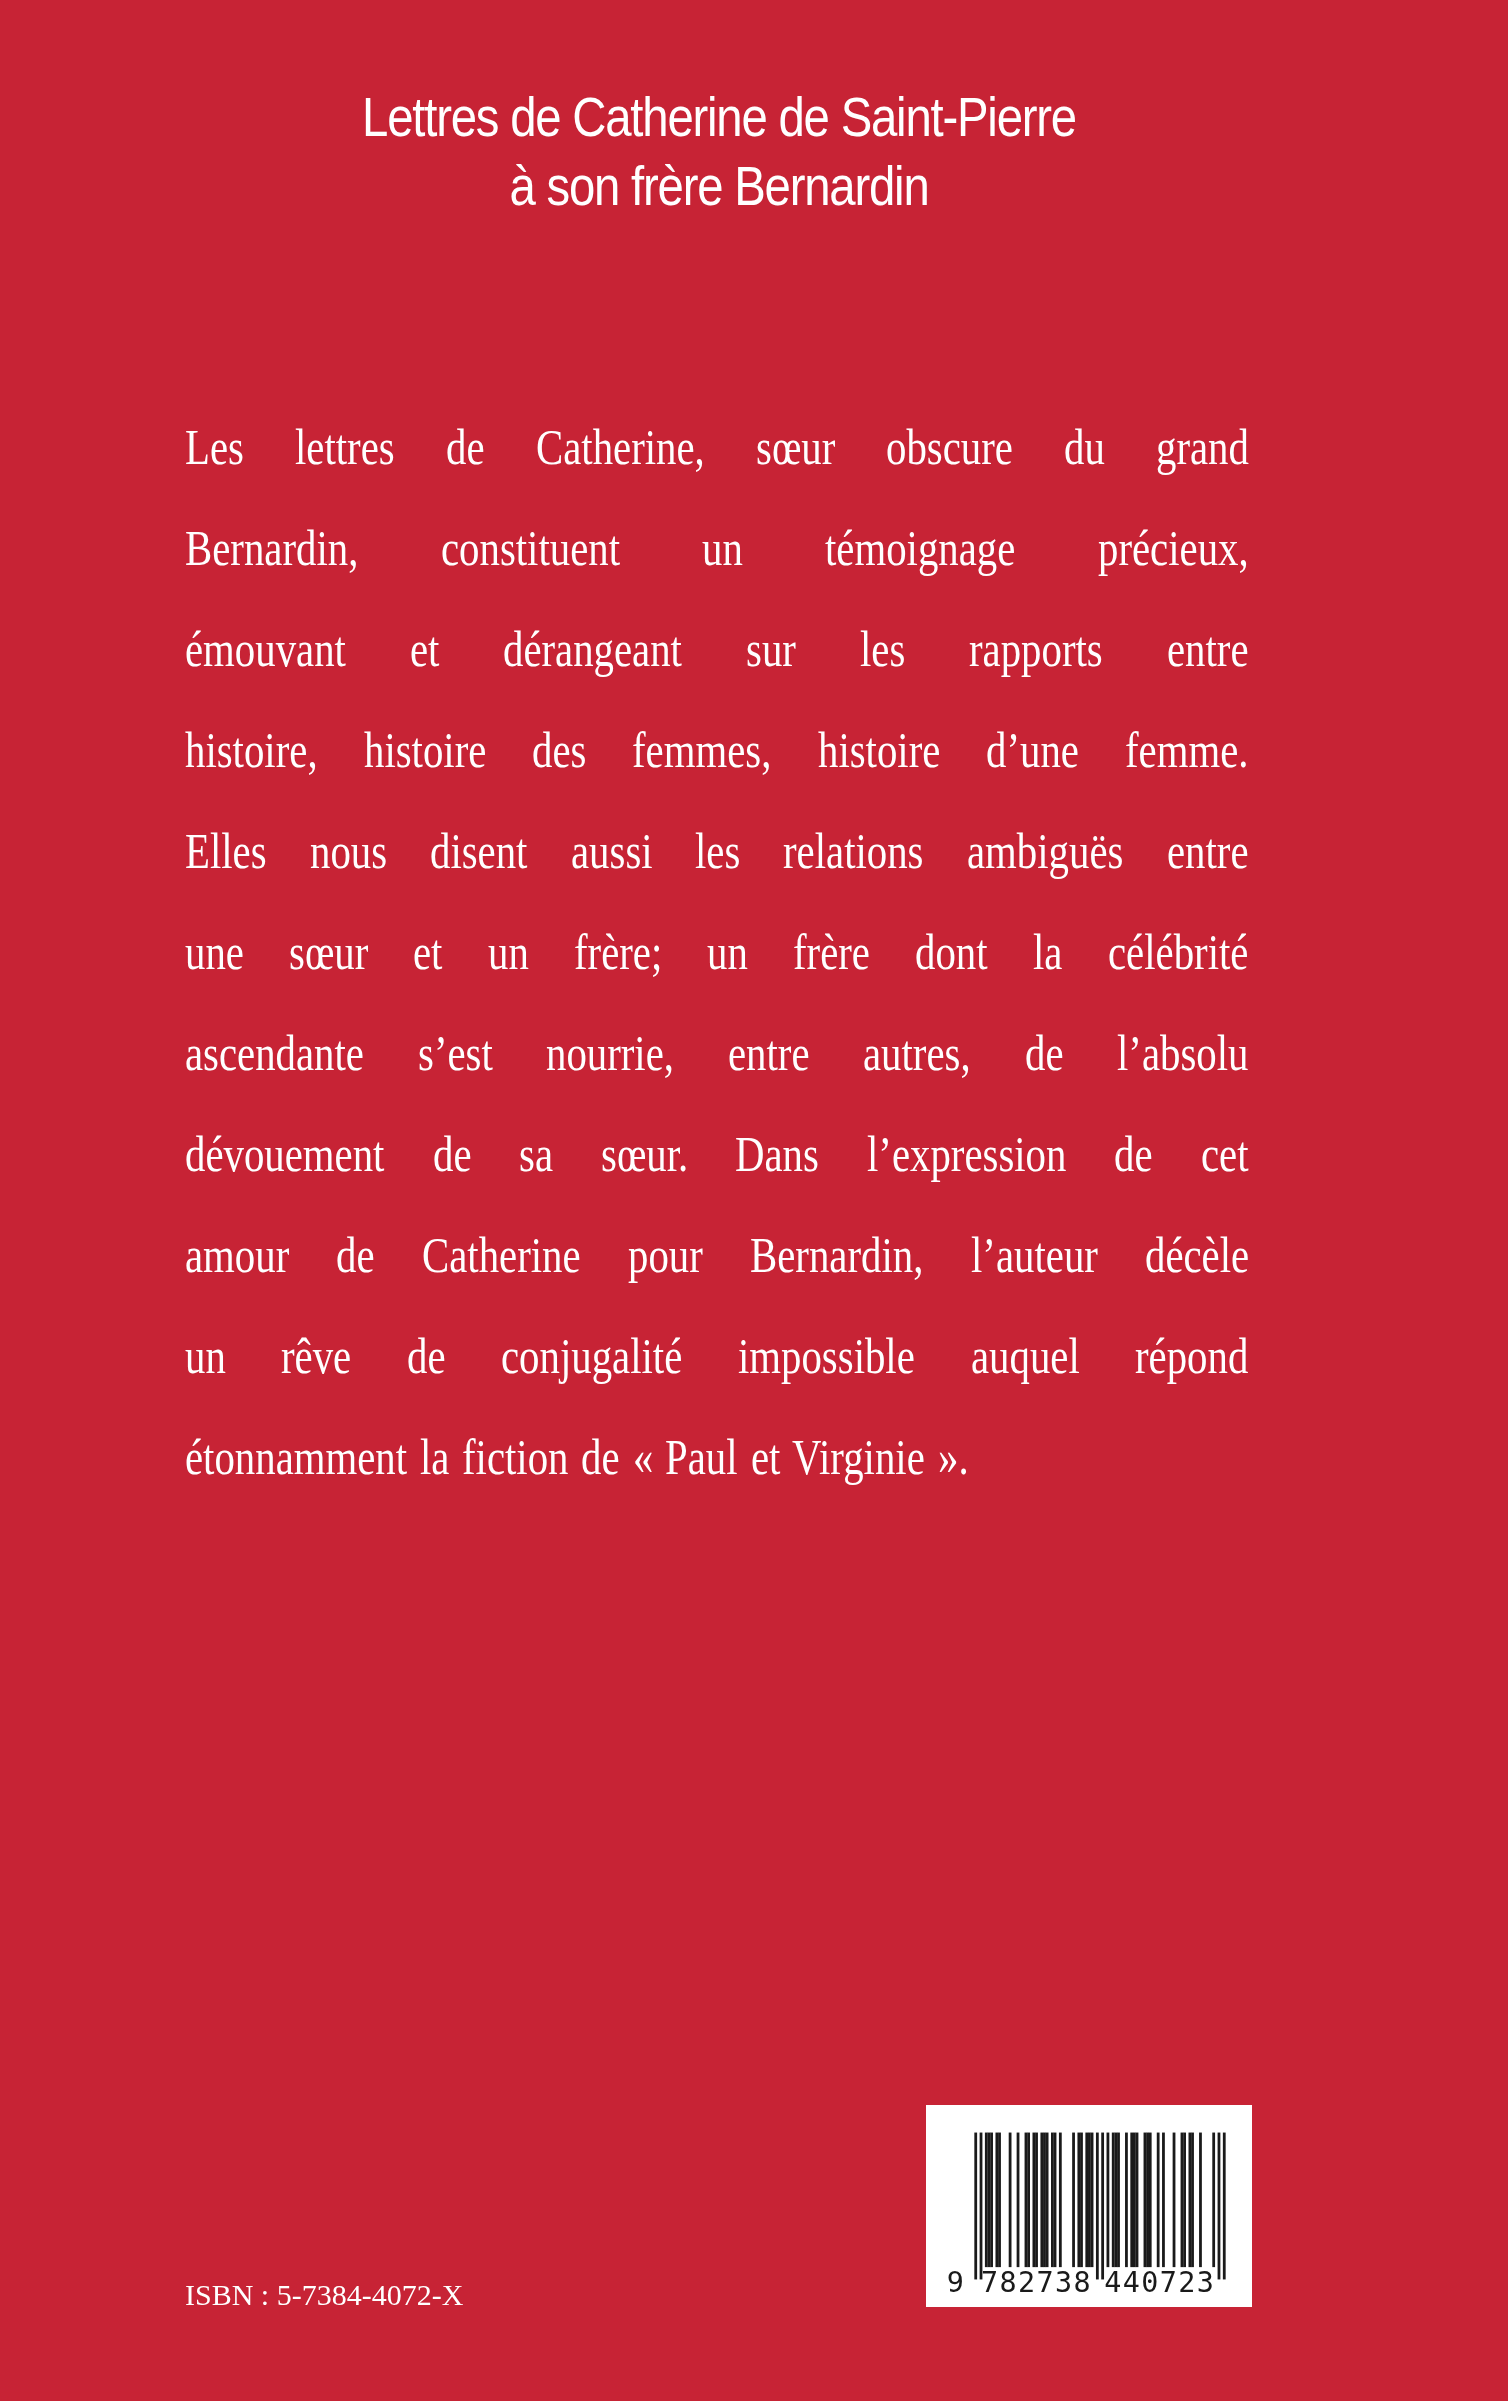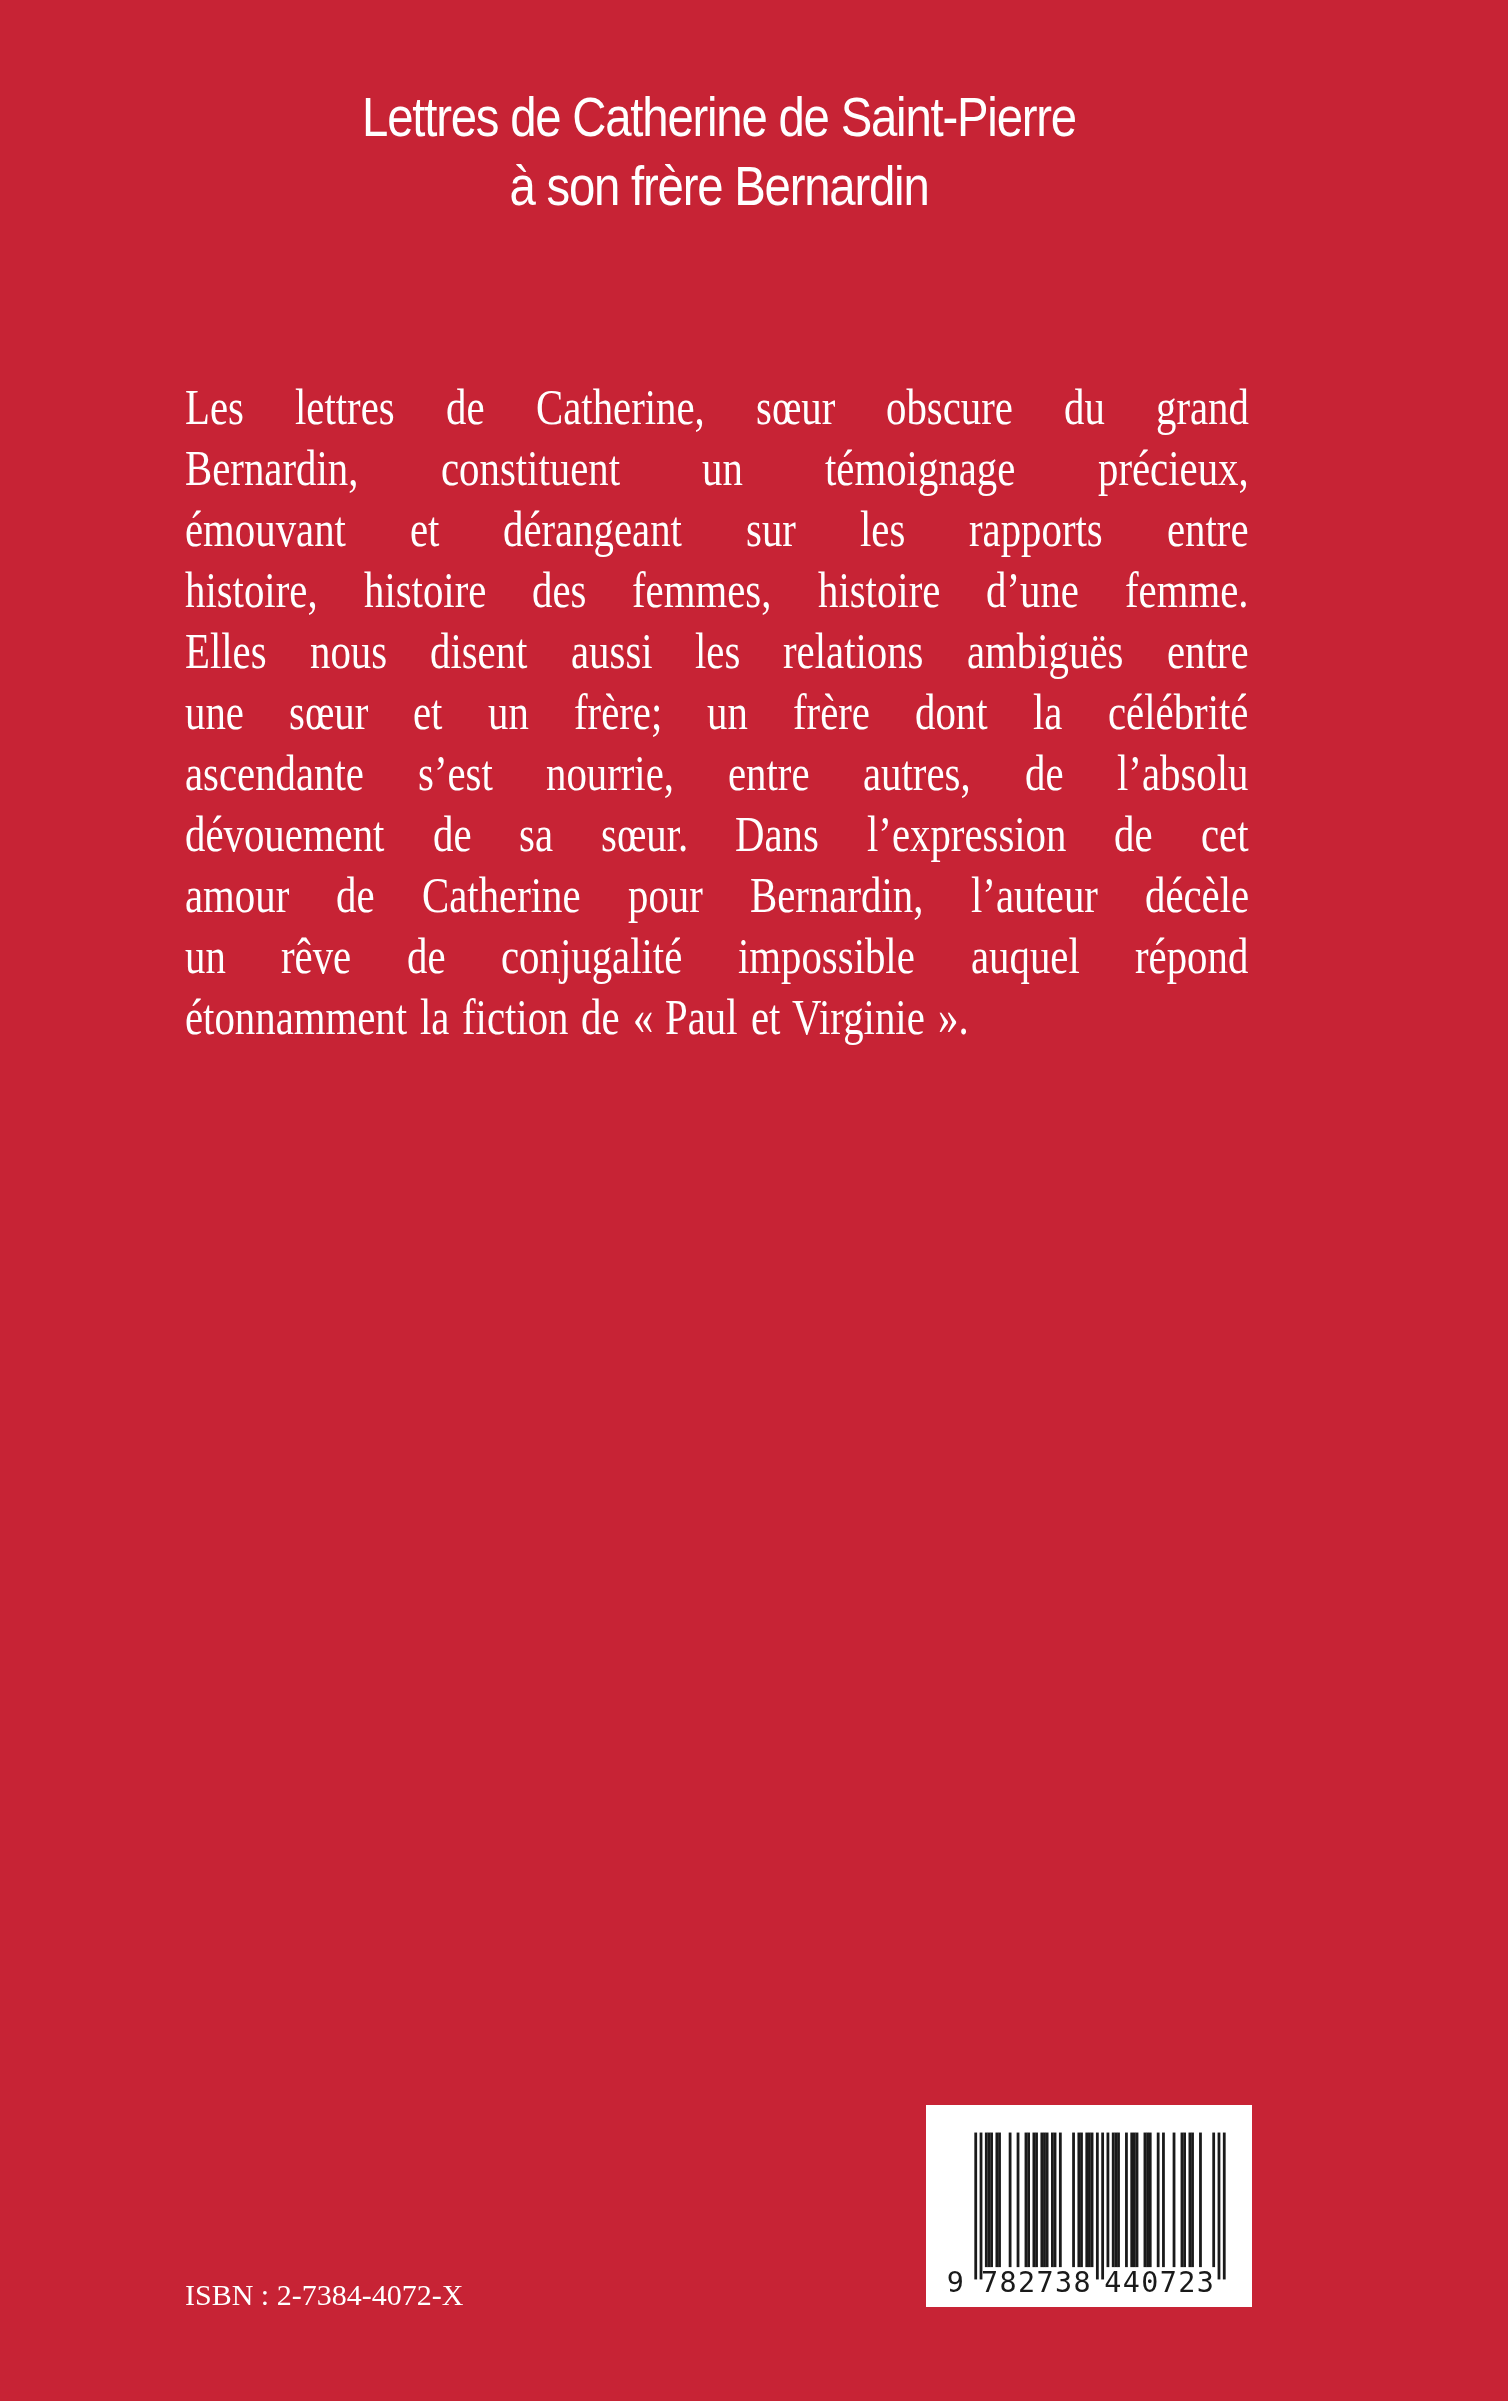--- a/index.html
+++ b/index.html
@@ -19,21 +19,21 @@
   }
   .title div { white-space: nowrap; }
   .blurb {
     position: absolute; left: 185px; top: 377px; width: 1064px;
     font-family: "Liberation Serif", serif;
   }
   .blurb .line {
     height: 61px; line-height: 61px;
     font-size: 51px;
     white-space: nowrap;
-    display: flex; justify-content: space-between;
+    display: flex; justify-content: space-between; margin-top: 40px;
   }
   .blurb .line.last { justify-content: flex-start; gap: 12.3px; }
   .blurb .w { display: inline-block; transform-origin: 0 0; }
   .isbn {
     position: absolute; left: 185px; top: 2276px;
     font-family: "Liberation Serif", serif;
     font-size: 30px; line-height: 38px;
     white-space: nowrap;
   }
   .barcode-box {
@@ -152,21 +152,21 @@
       <span class="w" style="transform: scaleX(0.8); width: 107px;">fiction</span>
       <span class="w" style="transform: scaleX(0.8); width: 39px;">de</span>
       <span class="w" style="transform: scaleX(0.8); width: 20.4px;">«</span>
       <span class="w" style="transform: scaleX(0.8); width: 73px;">Paul</span>
       <span class="w" style="transform: scaleX(0.8); width: 29.5px;">et</span>
       <span class="w" style="transform: scaleX(0.8); width: 133px;">Virginie</span>
       <span class="w" style="transform: scaleX(0.8); width: 31px;">».</span>
     </div>
   </div>
 
-<div class="isbn">ISBN : 2-7384-4072-X</div>
+<div class="isbn">ISBN : 5-7384-4072-X</div>
 
 <div class="barcode-box">
   <svg class="barcode-svg" id="barcode" width="326" height="202" viewBox="0 0 344 213" xmlns="http://www.w3.org/2000/svg">
       <rect x="51.00" y="29" width="2.94" height="155" fill="#1a1a1a"></rect>
       <rect x="56.58" y="29" width="2.94" height="155" fill="#1a1a1a"></rect>
       <rect x="62.16" y="29" width="2.94" height="142" fill="#1a1a1a"></rect>
       <rect x="64.95" y="29" width="2.94" height="142" fill="#1a1a1a"></rect>
       <rect x="67.74" y="29" width="2.94" height="142" fill="#1a1a1a"></rect>
       <rect x="73.32" y="29" width="2.94" height="142" fill="#1a1a1a"></rect>
       <rect x="76.11" y="29" width="2.94" height="142" fill="#1a1a1a"></rect>

